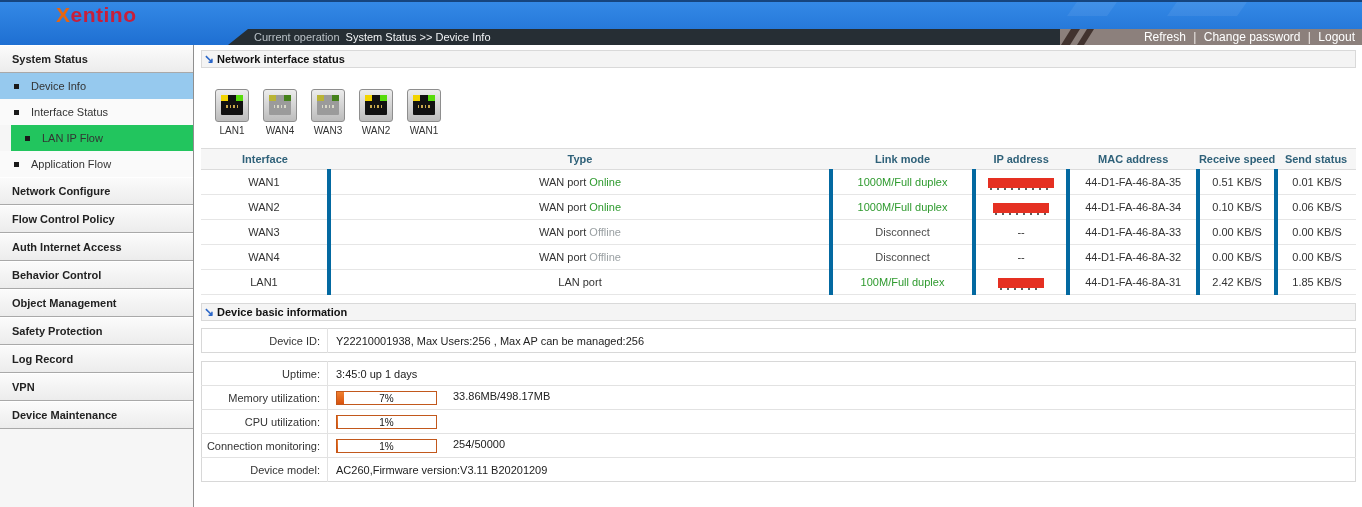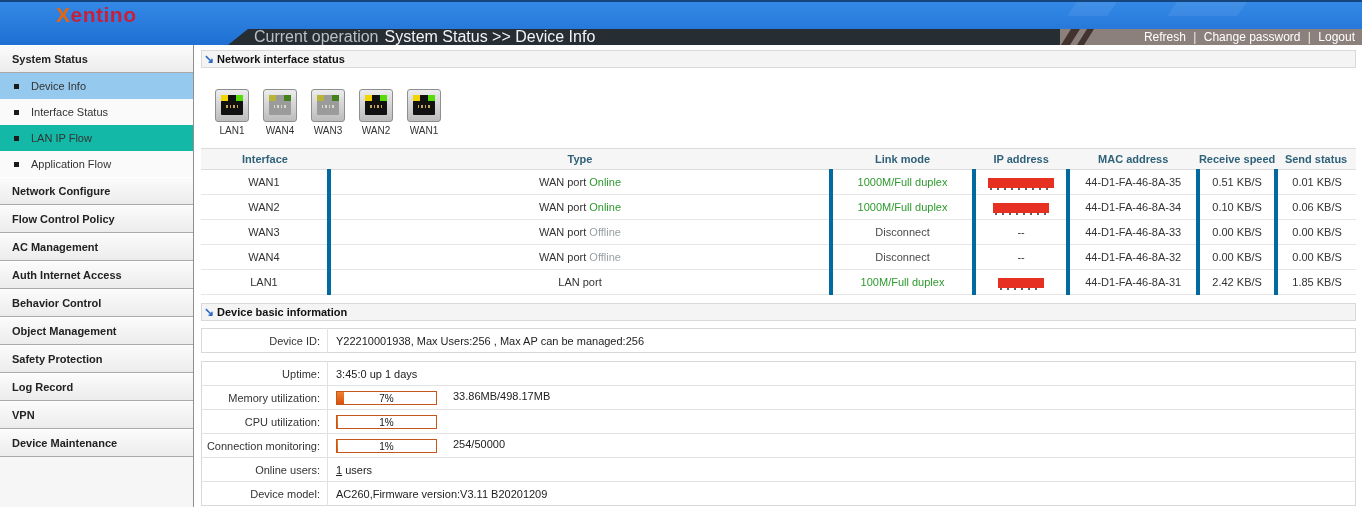--- a/index.html
+++ b/index.html
@@ -8,21 +8,21 @@
 
   
   .top-bar { position:relative; height:45px;
     background:linear-gradient(#3489e6,#1e6fd2); border-top:2px solid #16457e; }
   .deco { position:absolute; top:0; height:14px; background:rgba(255,255,255,.07); transform:skewX(-35deg); }
   .deco.d1 { right:120px; width:70px; } .deco.d2 { right:250px; width:40px; }
   .brand { position:absolute; left:56px; top:1px; font-size:21px; font-weight:bold; letter-spacing:.5px; }
   .brand .bx { color:#e8650f; } .brand .brest { color:#c81f3a; }
   .crumb-bar { position:absolute; left:228px; right:0; bottom:0; height:16px;
     background:#262e34; clip-path:polygon(20px 0,100% 0,100% 100%,0 100%);
-    display:flex; align-items:center; font-size:16px; padding-left:26px;margin-top:32px; }
+    display:flex; align-items:center; font-size:11px; padding-left:26px;margin-top:32px; }
   .crumb-prefix { color:#b9c0c6; margin-right:6px; }
   .crumb-path { color:#f2f4f6; }
   .links-bar { position:absolute; right:0; bottom:0; height:16px; width:302px;
     background:#8c807c; display:flex; align-items:center; justify-content:flex-end;
     padding-right:7px; font-size:12px; color:#fff; }
   .links-bar .stripe { position:absolute; left:6px; top:0; bottom:0; width:9px;
     background:#42332f; transform:skewX(-32deg); }
   .links-bar .stripe.s2 { left:22px; width:7px; }
   .links-bar a { color:#fff; text-decoration:none; }
   .links-bar .sep { margin:0 4px; color:#efe9e7; }
@@ -30,21 +30,21 @@
   
   .page { display:flex; height:477px; }
   .sidebar { width:194px; flex:none; background:#f6f6f6; border-right:1px solid #8f8f8f; }
   .side-header { height:28px; line-height:27px; padding-left:12px; font-size:11px; font-weight:bold;
     color:#222; background:linear-gradient(#fbfbfb,#ececec); border-bottom:1px solid #a9a9a9;
     border-top:1px solid #fff; cursor:pointer; }
   .side-sub { height:26px; display:flex; align-items:center; font-size:11px; color:#333;
     padding-left:14px; background:#fafafa; cursor:pointer; }
   .side-sub .bullet { width:5px; height:5px; background:#1a1a1a; margin-right:12px; flex:none; }
   .side-sub.hl-blue { background:#96c9ee; }
-  .side-sub.hl-orange { background:#14b8a6; }
+  .side-sub.hl-orange { background:#22c55e;margin-left:11px; }
 
   .content { flex:1; padding:5px 6px 0 7px; background:#fff; overflow:hidden; }
 
   .sec-head { height:18px; background:#f4f4f4; border:1px solid #d9d9d9;
     display:flex; align-items:center; font-size:11px; font-weight:bold; color:#111; padding-left:2px; }
   .sec-head .arr { color:#2a66c8; font-size:12px; font-weight:bold; margin-right:3px; line-height:1; }
 
   
   .ports { display:flex; gap:14px; padding:21px 0 10px 14px; }
   .port { width:34px; text-align:center; }
@@ -128,21 +128,20 @@
       <div class="side-sub hl-orange">
         <span class="bullet"></span>
         <span>LAN IP Flow</span>
       </div>
       <div class="side-sub">
         <span class="bullet"></span>
         <span>Application Flow</span>
       </div>
       <div class="side-header">Network Configure</div>
       <div class="side-header">Flow Control Policy</div>
-      <div class="side-header">AC Management</div>
       <div class="side-header">Auth Internet Access</div>
       <div class="side-header">Behavior Control</div>
       <div class="side-header">Object Management</div>
       <div class="side-header">Safety Protection</div>
       <div class="side-header">Log Record</div>
       <div class="side-header">VPN</div>
       <div class="side-header">Device Maintenance</div>
     </div>
 
   <div class="content">
@@ -307,24 +306,20 @@
           </tr>
           <tr>
             <td class="info-label">CPU utilization:</td>
             <td class="info-value"><span class="pbar"><span class="fill" style="width: 1%;"></span><span class="plabel">1%</span></span></td>
           </tr>
           <tr>
             <td class="info-label">Connection monitoring:</td>
             <td class="info-value"><span class="pbar"><span class="fill" style="width: 1%;"></span><span class="plabel">1%</span></span><span class="extra">254/50000</span></td>
           </tr>
           <tr>
-            <td class="info-label">Online users:</td>
-            <td class="info-value"><a class="ulink" href="#">1</a><span> users</span></td>
-          </tr>
-          <tr>
             <td class="info-label">Device model:</td>
             <td class="info-value">AC260,Firmware version:V3.11 B20201209</td>
           </tr>
         </tbody>
     </table>
 
   </div>
 </div>
 
 </body></html>

